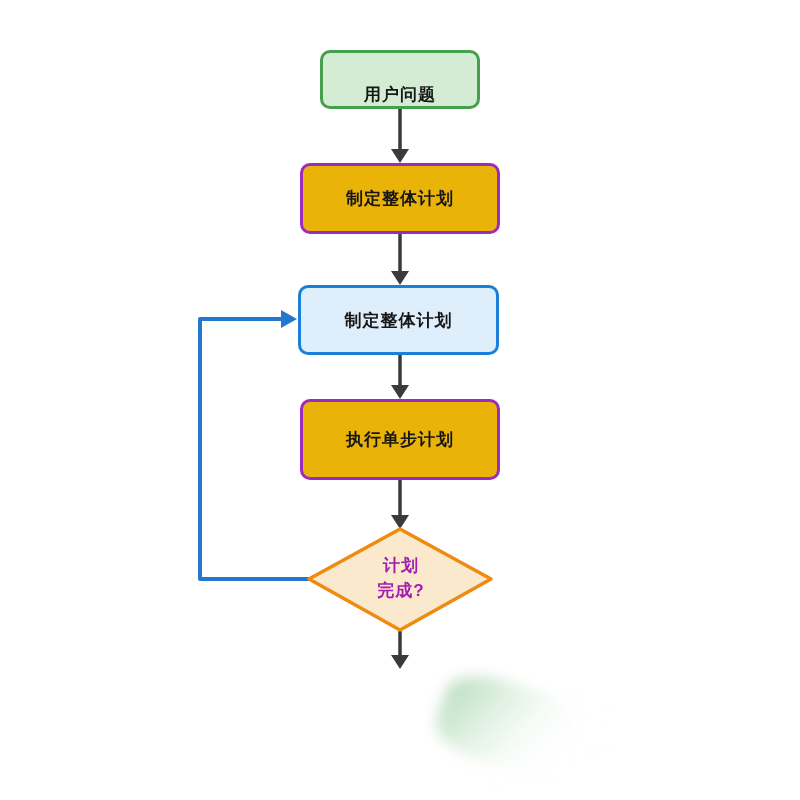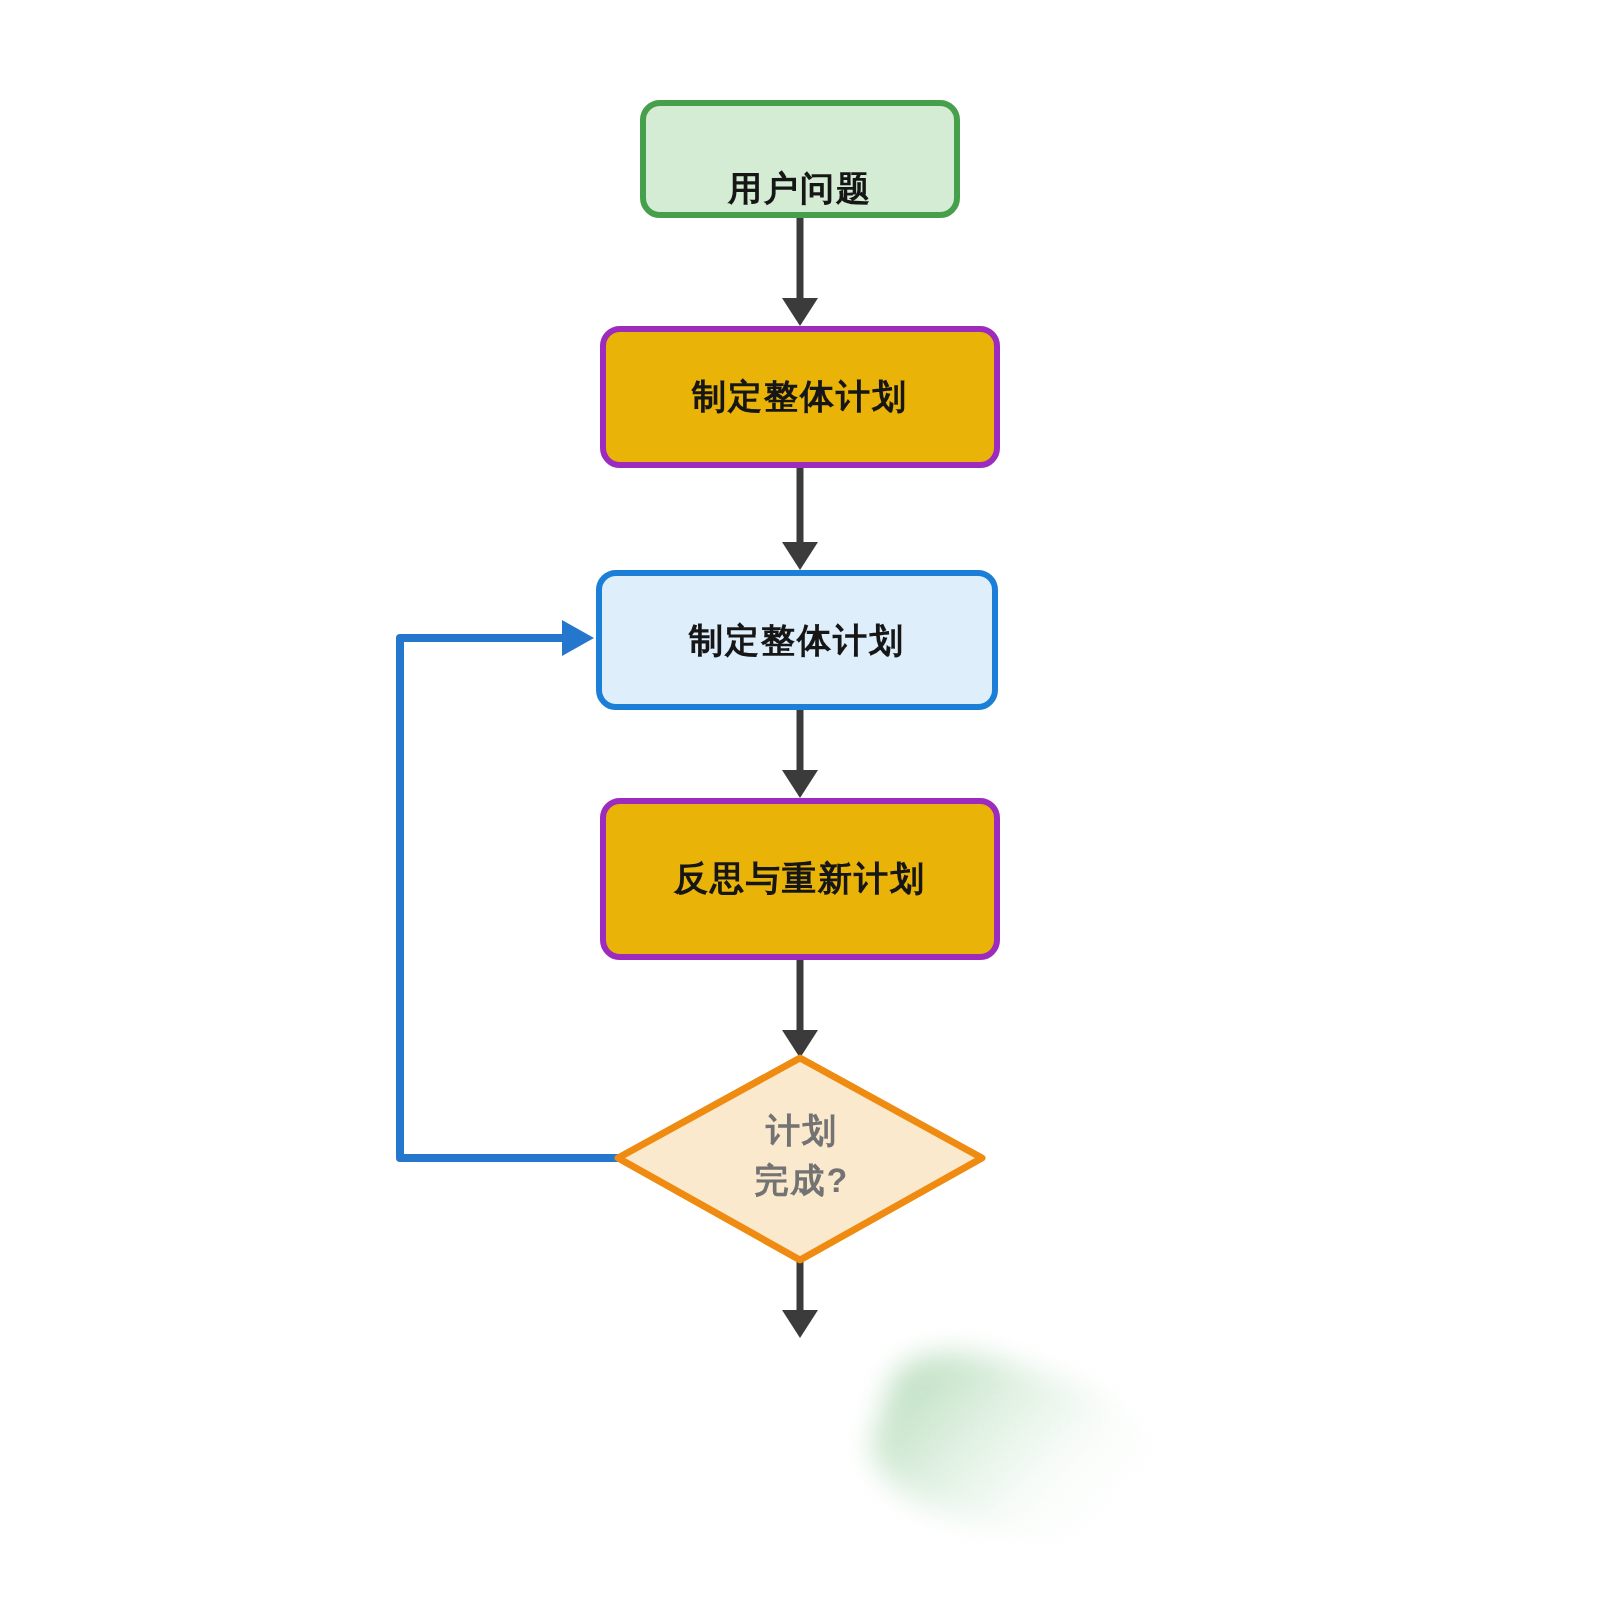--- a/index.html
+++ b/index.html
@@ -52,21 +52,21 @@
     left: 341px;
     top: 550px;
     width: 120px;
     height: 58px;
     display: flex;
     flex-direction: column;
     align-items: center;
     justify-content: center;
     font-size: 17px;
     font-weight: 700;
-    color: #737373;
+    color: #a21caf;
     letter-spacing: 1px;
     line-height: 1.45;
     z-index: 2;
     text-align: center;
   }
 
   
   .smudge-white {
     position: absolute;
     left: 458px;
@@ -137,21 +137,21 @@
 
   <div class="node node-purple" id="node-make-plan">
     <span>制定整体计划</span>
   </div>
 
   <div class="node node-blue" id="node-execute-step">
     <span>制定整体计划</span>
   </div>
 
   <div class="node node-purple" id="node-reflect-replan">
-    <span>反思与重新计划</span>
+    <span>执行单步计划</span>
   </div>
 
   <div class="diamond-label">
     <span>计划</span>
     <span>完成?</span>
   </div>
 
 
   <div class="smudge-white"></div>
   <div class="smudge-green"></div>

